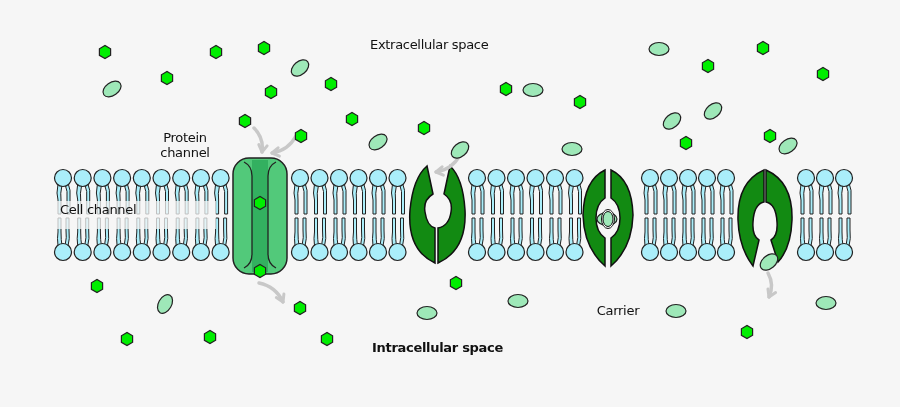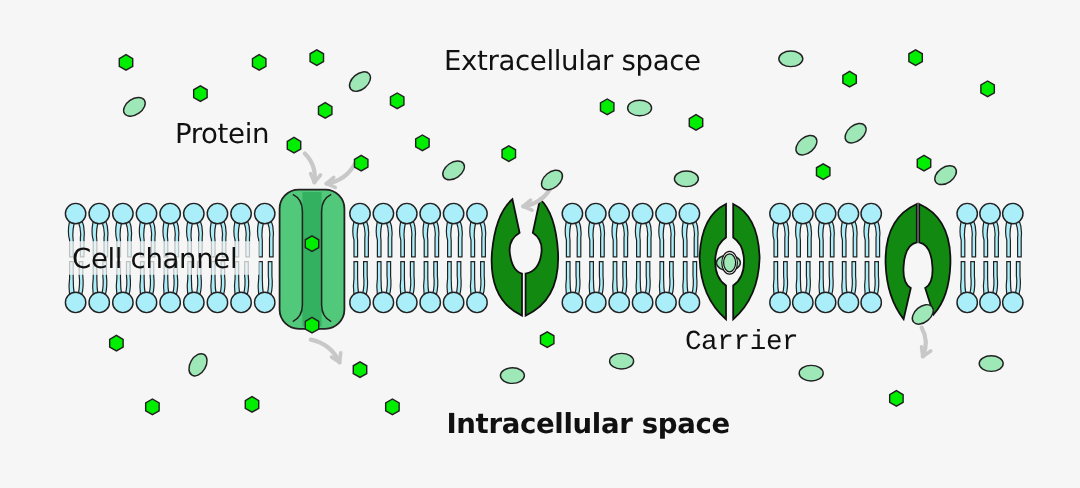--- a/index.html
+++ b/index.html
@@ -1,21 +1,21 @@
 <!DOCTYPE html>
 <html><head>
 <meta charset="utf-8">
 <style>
   html, body { margin: 0; padding: 0; background: #f6f6f6; }
   body { width: 900px; height: 407px; overflow: hidden; position: relative;
          font-family: "DejaVu Sans", "Liberation Sans", sans-serif; }
   #diagram { position: absolute; left: 0; top: 0; width: 900px; height: 407px; }
-  .label { position: absolute; color: #111; font-size: 23px; line-height: 1.15;
+  .label { position: absolute; color: #111; font-size: 13px; line-height: 1.15;
            font-family: "DejaVu Sans", sans-serif; letter-spacing: -0.3px; }
-  .label.center { text-align: center; }
+  .label.center { text-align: center; margin-top: 32px; }
   .membrane-label-bg { position: absolute; background: rgba(246,246,246,0.75); }
 </style>
 </head>
 <body>
 
 <svg id="diagram" viewBox="0 0 900 407" xmlns="http://www.w3.org/2000/svg">
   <defs>
     <linearGradient id="arrowGrad" x1="0" y1="0" x2="1" y2="1">
       <stop offset="0" stop-color="#f0f0f0"></stop>
       <stop offset="1" stop-color="#bdbdbd"></stop>
@@ -348,19 +348,20 @@
     </g>
 </svg>
 
 <div class="membrane-label-bg" style="left:56px; top:201px; width:160px; height:28px;"></div>
 
 <div class="label" style="left:370px; top:38px;">Extracellular space</div>
 <div class="label" style="left:372px; top:341px;font-weight:bold;">Intracellular space</div>
 
 <div class="label center" style="left:136px; top:99px; width:98px;">
   <div>Protein</div>
+  <div>channel</div>
 </div>
 
 <div class="label" style="left:60px; top:203px;">Cell channel</div>
 
-<div class="label center" style="left:568px; top:272px; width:100px;font-family:Liberation Mono, monospace;">
+<div class="label center" style="left:568px; top:272px; width:100px;">
   <div>Carrier</div>
 </div>
 
 </body></html>

